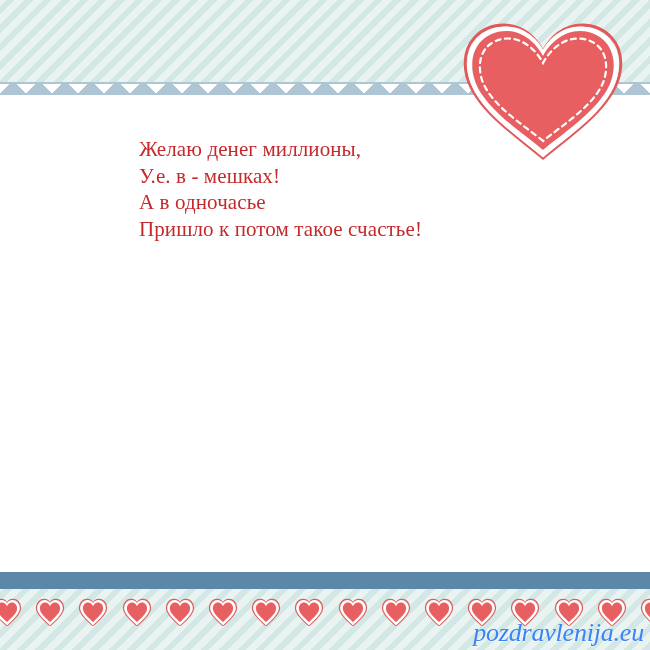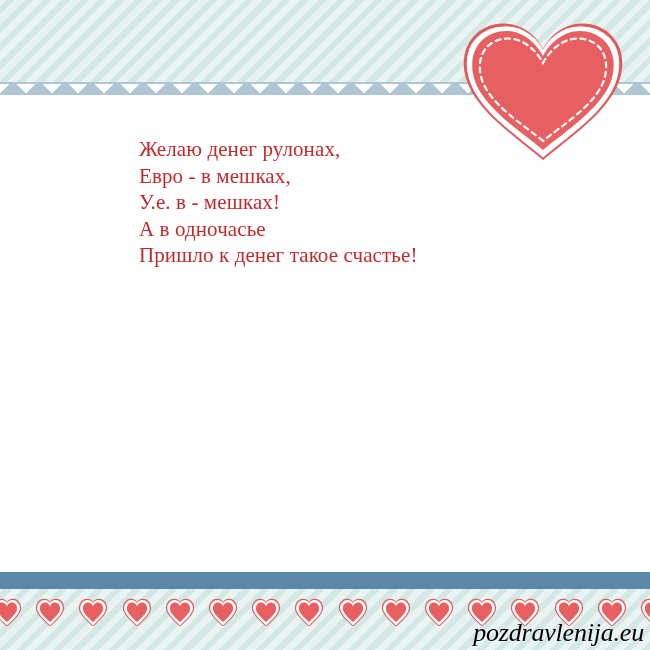--- a/index.html
+++ b/index.html
@@ -132,21 +132,21 @@
     width: 30px;
     height: 28px;
   }
   #heart-row .mini-heart svg { display: block; width: 30px; height: 28px; }
 
   
   #watermark {
     position: absolute;
     right: 6px;
     top: 618px;
-    color: #000000;
+    color: #3b82f6;
     font-family: "Liberation Serif", "DejaVu Serif", serif;
     font-style: italic;
     font-size: 26px;
     letter-spacing: -0.2px;
     text-shadow: 0 1px 0 rgba(255,255,255,0.55);
   }
 </style>
 </head>
 <body>
 
@@ -184,25 +184,24 @@
           C 64 105, 25 82, 20.5 54
           C 16.5 30, 32 18.5, 48 18.5
           C 63.5 18.5, 76 30, 83 43
           C 90 30, 102.5 18.5, 118 18.5
           C 134 18.5, 149.5 30, 145.5 54
           C 141 82, 102 105, 83 121 Z" fill="none" stroke="#ffffff" stroke-width="2.2" stroke-dasharray="5 4.5" stroke-linecap="round"></path>
     </svg>
   </div>
 
   <div id="message">
-    <span class="line">Желаю денег рулонах,</span>
-    <span class="line">Евро - в мешках,</span>
+    <span class="line">Желаю денег миллионы,</span>
     <span class="line">У.е. в - мешках!</span>
     <span class="line">А в одночасье</span>
-    <span class="line">Пришло к денег такое счастье!</span>
+    <span class="line">Пришло к потом такое счастье!</span>
   </div>
 
   <div id="bottom-zigzag"></div>
   <div id="bottom-band"></div>
   <div id="bottom-stripes" class="stripe-band"></div>
 
   <div id="heart-row">
       <div class="mini-heart" style="left: -8px;">
         <svg viewBox="0 0 30 28" xmlns="http://www.w3.org/2000/svg">
           <path d="M15 27 C10.5 22.5 2 16.5 2 10 C2 5 5.5 2 9 2 C12 2 14 4 15 6.5 C16 4 18 2 21 2 C24.5 2 28 5 28 10 C28 16.5 19.5 22.5 15 27 Z" fill="none" stroke="#e05a5c" stroke-width="2.4"></path>

